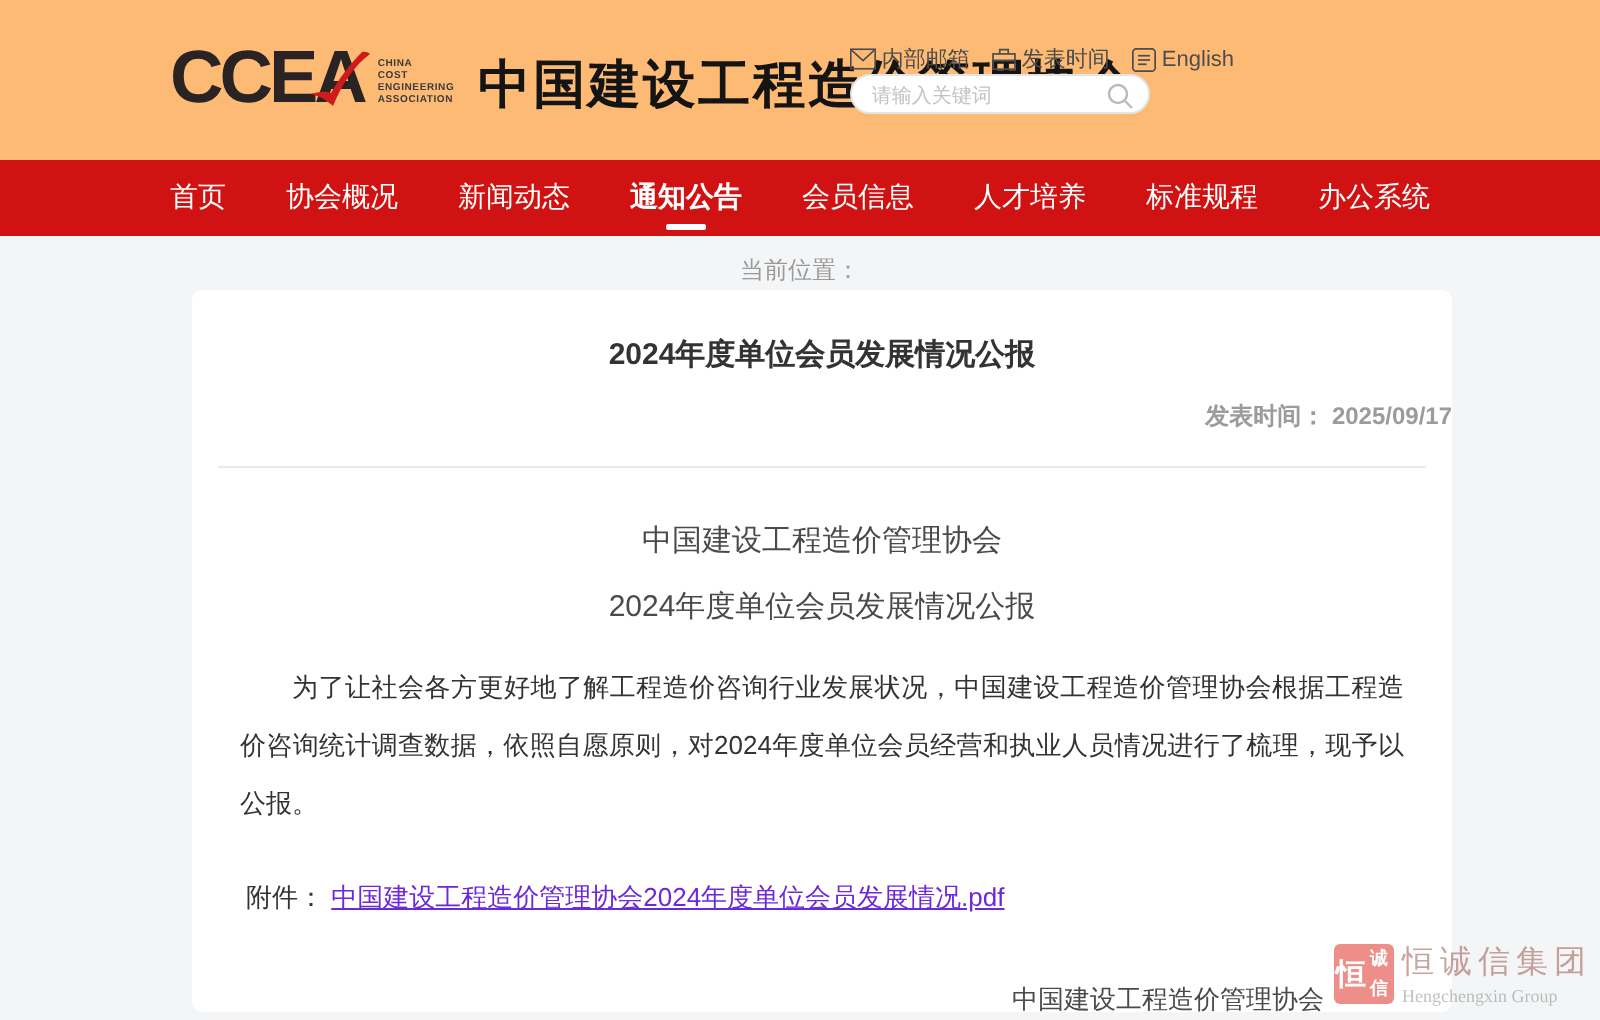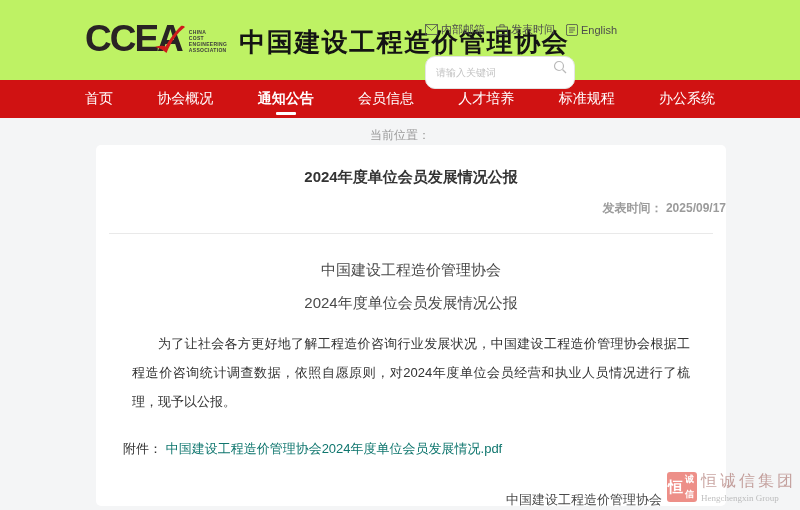--- a/index.html
+++ b/index.html
@@ -5,21 +5,21 @@
   * { margin:0; padding:0; box-sizing:border-box; }
   html,body { width:800px; height:510px; }
   body {
     font-family:"Liberation Sans","DejaVu Sans",sans-serif;
     background:#f4f5f6;
     position:relative;
     overflow:hidden;
   }
 
   
-  .site-header { height:80px; background:#bef264; position:relative; }
+  .site-header { height:80px; background:#fdba74; position:relative; }
   .header-inner { margin:0 85px; height:100%; position:relative; }
 
   .logo { position:absolute; left:0; top:17px; display:flex; align-items:flex-start; cursor:pointer; }
   .logo-word {
     font-size:37px; font-weight:800; color:#292324;
     letter-spacing:-2px; line-height:44px; position:relative;
   }
   .logo-swoosh { position:absolute; right:-4px; top:8px; }
   .logo-sub { margin:12px 0 0 7px; }
   .logo-sub div {
@@ -31,21 +31,21 @@
     color:#141414; letter-spacing:1.5px; line-height:32px; white-space:nowrap;
   }
 
   .topbar { position:absolute; right:98px; top:22px; }
   .top-links { display:flex; gap:11px; align-items:center; }
   .top-link {
     display:flex; align-items:center; gap:3px;
     font-size:11px; color:#4d4d4d; text-decoration:none; cursor:pointer; white-space:nowrap;
   }
   .search-box {
-    margin-top:19px; width:150px; height:33px;
+    margin-top:0; width:150px; height:20px;
     border:1px solid #e4e4e4; border-radius:10px;
     position:relative; background:#fff;
   }
   .search-box input {
     width:100%; height:100%; border:none; outline:none; background:transparent;
     font-size:10px; color:#666; padding:0 26px 0 10px;
     font-family:"Liberation Sans","DejaVu Sans",sans-serif;
   }
   .search-box input::placeholder { color:#c3c3c3; }
   .search-btn {
@@ -86,25 +86,25 @@
     margin-top:13px; text-align:right;
     font-size:12px; color:#9b9b9b; font-weight:700;
   }
   .article-divider { margin:16px 13px 0; border:none; border-top:1px solid #e9e9e9; }
   .doc-heading {
     text-align:center; font-size:15px; color:#4a4a4a; font-weight:400;
   }
   .doc-heading.first { margin-top:27px; }
   .doc-heading.second { margin-top:14px; }
   .doc-paragraph {
-    margin:16px 36px 0; font-size:13px; color:#333333;
+    margin:16px 24px 0; font-size:13px; color:#333333;
     line-height:29px; text-indent:2em; text-align:justify;
   }
   .attachment-row { margin:24px 27px 0; font-size:13px; color:#333333; }
-  .attachment-link { color:#0f766e; cursor:pointer; }
+  .attachment-link { color:#6d28d9; text-decoration:underline; cursor:pointer; }
   .signature {
     margin:33px 64px 0 auto; width:fit-content;
     display:flex; flex-direction:column; align-items:center;
     font-size:13px; color:#4a4a4a;
   }
 
   
   .watermark {
     position:absolute; right:4px; bottom:7px;
     display:flex; align-items:center; gap:4px; opacity:.55;
@@ -185,20 +185,21 @@
         </button>
       </div>
     </div>
   </div>
 </div>
 
 <div class="main-nav">
   <div class="nav-inner">
     <div class="nav-item">首页</div>
     <div class="nav-item">协会概况</div>
+    <div class="nav-item">新闻动态</div>
     <div class="nav-item active">
       <span>通知公告</span>
       <span class="nav-indicator"></span>
     </div>
     <div class="nav-item">会员信息</div>
     <div class="nav-item">人才培养</div>
     <div class="nav-item">标准规程</div>
     <div class="nav-item">办公系统</div>
   </div>
 </div>

